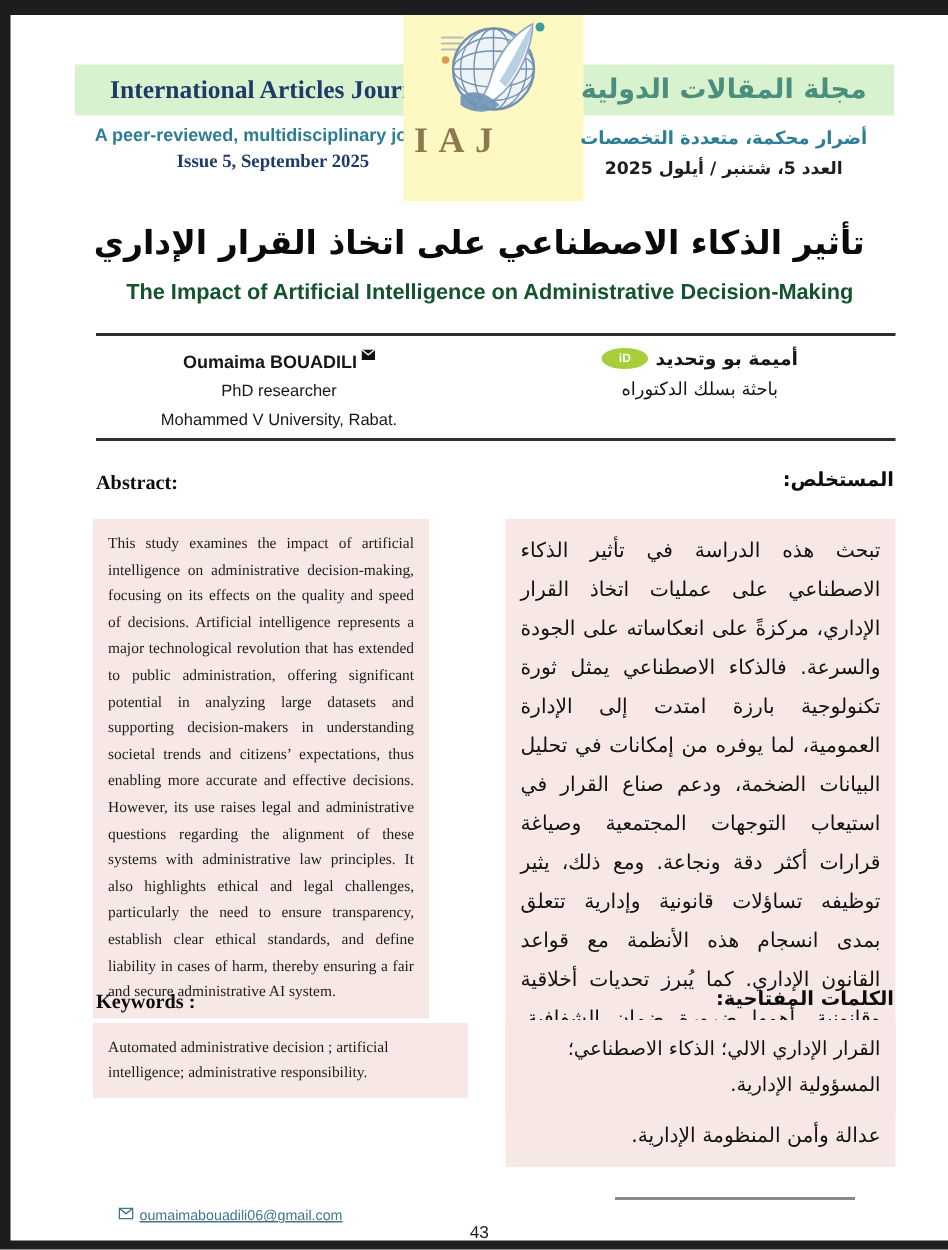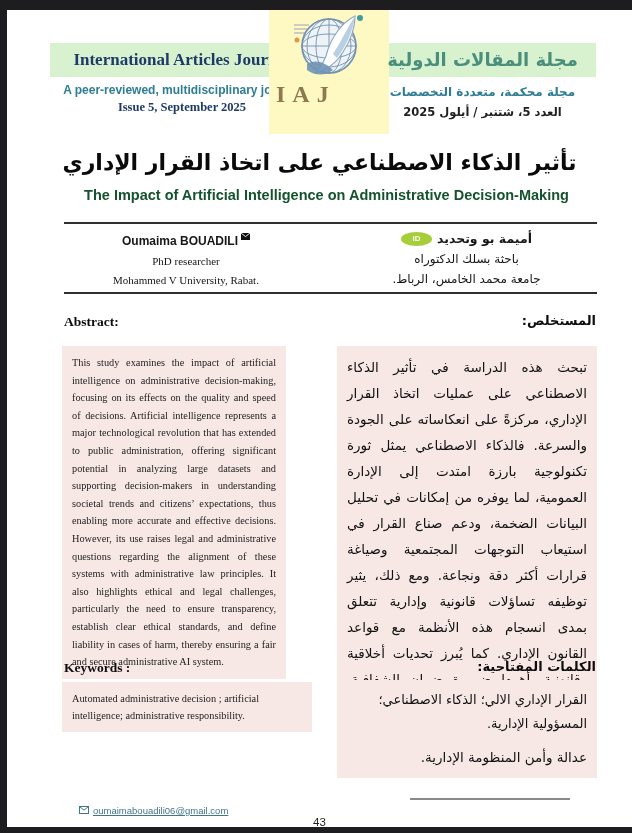--- a/index.html
+++ b/index.html
@@ -33,21 +33,21 @@
   .title-en { left:0; right:0; top:177px; text-align:center; font-weight:bold; font-size:14.5px; color:#14532d;margin-left:14px; }
 
   .rule { left:57px; width:533px; height:2px; background:#2f2f2f; }
   .rule1 { top:212px; } .rule2 { top:282px; }
 
   
   .auth-en { left:50px;  top:223px; width:258px; text-align:center; color:#161616; }
   .auth-ar { left:330px; top:221px; width:259px; text-align:center; direction:rtl;
              font-family:"DejaVu Sans", sans-serif; color:#161616; }
   .a-name { font-weight:bold; font-size:12px; }
-  .a-line { margin-top:7px; font-size:11px;font-family:Liberation Serif, serif; }
+  .a-line { margin-top:7px; font-size:11px; }
   .a-name-ar { font-weight:bold; font-size:12.5px; display:flex; justify-content:center; align-items:center; gap:5px; }
   .a-line-ar { margin-top:6px; font-size:12px; }
   .sup-mail { display:inline-block; vertical-align:super; margin-left:3px; line-height:0; }
   .orcid { display:inline-block; width:31px; height:14px; border-radius:50%; background:#a6ce39;
            color:#fff; font-size:8px; font-weight:bold; line-height:14px; text-align:center;
            font-family:"Liberation Sans", sans-serif; }
 
   
   .h-en { font-family:"Liberation Serif", serif; font-weight:bold; font-size:13.5px; color:#0d0d0d; }
   .h-ar { font-family:"DejaVu Sans", sans-serif; font-weight:bold; font-size:13px; color:#0d0d0d; direction:rtl; }
@@ -108,21 +108,21 @@
         <path d="M15 51 C25 45 35 51 41 57 C34 63 23 63 15 57 Z" fill="#6f94b5" opacity="0.9"></path>
         <circle cx="68" cy="5" r="3" fill="#3f9ba3"></circle>
         <circle cx="5" cy="27" r="2.5" fill="#d79a4e"></circle>
       </svg>
     </span>
     <div class="iaj">IAJ</div>
   </div>
 
   <div class="abs hdr-right" dir="rtl">
     <div class="jt-ar">مجلة المقالات الدولية</div>
-    <div class="sub-ar">مجلة محكمة، متعددة التخصصات</div>
+    <div class="sub-ar">أضرار محكمة، متعددة التخصصات</div>
     <div class="issue-ar">العدد 5، شتنبر / أيلول 2025</div>
   </div>
 
   <div class="abs title-ar">تأثير الذكاء الاصطناعي على اتخاذ القرار الإداري</div>
   <div class="abs title-en">The Impact of Artificial Intelligence on Administrative Decision-Making</div>
 
   <div class="abs rule rule1"></div>
 
   <div class="abs auth-en">
     <div class="a-name"><span>Oumaima BOUADILI</span><span class="sup-mail"><svg width="9" height="7" viewBox="0 0 9 7">
@@ -132,21 +132,20 @@
     <div class="a-line">PhD researcher</div>
     <div class="a-line">Mohammed V University, Rabat.</div>
   </div>
 
   <div class="abs auth-ar">
     <div class="a-name-ar">
       <span>أميمة بو وتحديد</span>
       <span class="orcid">iD</span>
     </div>
     <div class="a-line-ar">باحثة بسلك الدكتوراه</div>
-    <div class="a-line-ar">جامعة محمد الخامس، الرباط.</div>
   </div>
 
   <div class="abs rule rule2"></div>
 
   <div class="abs h-en h-abs-en">Abstract:</div>
   <div class="abs h-ar h-abs-ar">المستخلص:</div>
 
   <div class="abs box abs-en-box">This study examines the impact of artificial intelligence on administrative decision-making, focusing on its effects on the quality and speed of decisions. Artificial intelligence represents a major technological revolution that has extended to public administration, offering significant potential in analyzing large datasets and supporting decision-makers in understanding societal trends and citizens’ expectations, thus enabling more accurate and effective decisions. However, its use raises legal and administrative questions regarding the alignment of these systems with administrative law principles. It also highlights ethical and legal challenges, particularly the need to ensure transparency, establish clear ethical standards, and define liability in cases of harm, thereby ensuring a fair and secure administrative AI system.</div>
   <div class="abs box abs-ar-box">تبحث هذه الدراسة في تأثير الذكاء الاصطناعي على عمليات اتخاذ القرار الإداري، مركزةً على انعكاساته على الجودة والسرعة. فالذكاء الاصطناعي يمثل ثورة تكنولوجية بارزة امتدت إلى الإدارة العمومية، لما يوفره من إمكانات في تحليل البيانات الضخمة، ودعم صناع القرار في استيعاب التوجهات المجتمعية وصياغة قرارات أكثر دقة ونجاعة. ومع ذلك، يثير توظيفه تساؤلات قانونية وإدارية تتعلق بمدى انسجام هذه الأنظمة مع قواعد القانون الإداري. كما يُبرز تحديات أخلاقية وقانونية، أهمها ضرورة ضمان الشفافية، وضع معايير أخلاقية واضحة، وتحديد المسؤولية عند وقوع أضرار، بما يضمن عدالة وأمن المنظومة الإدارية.</div>
 

